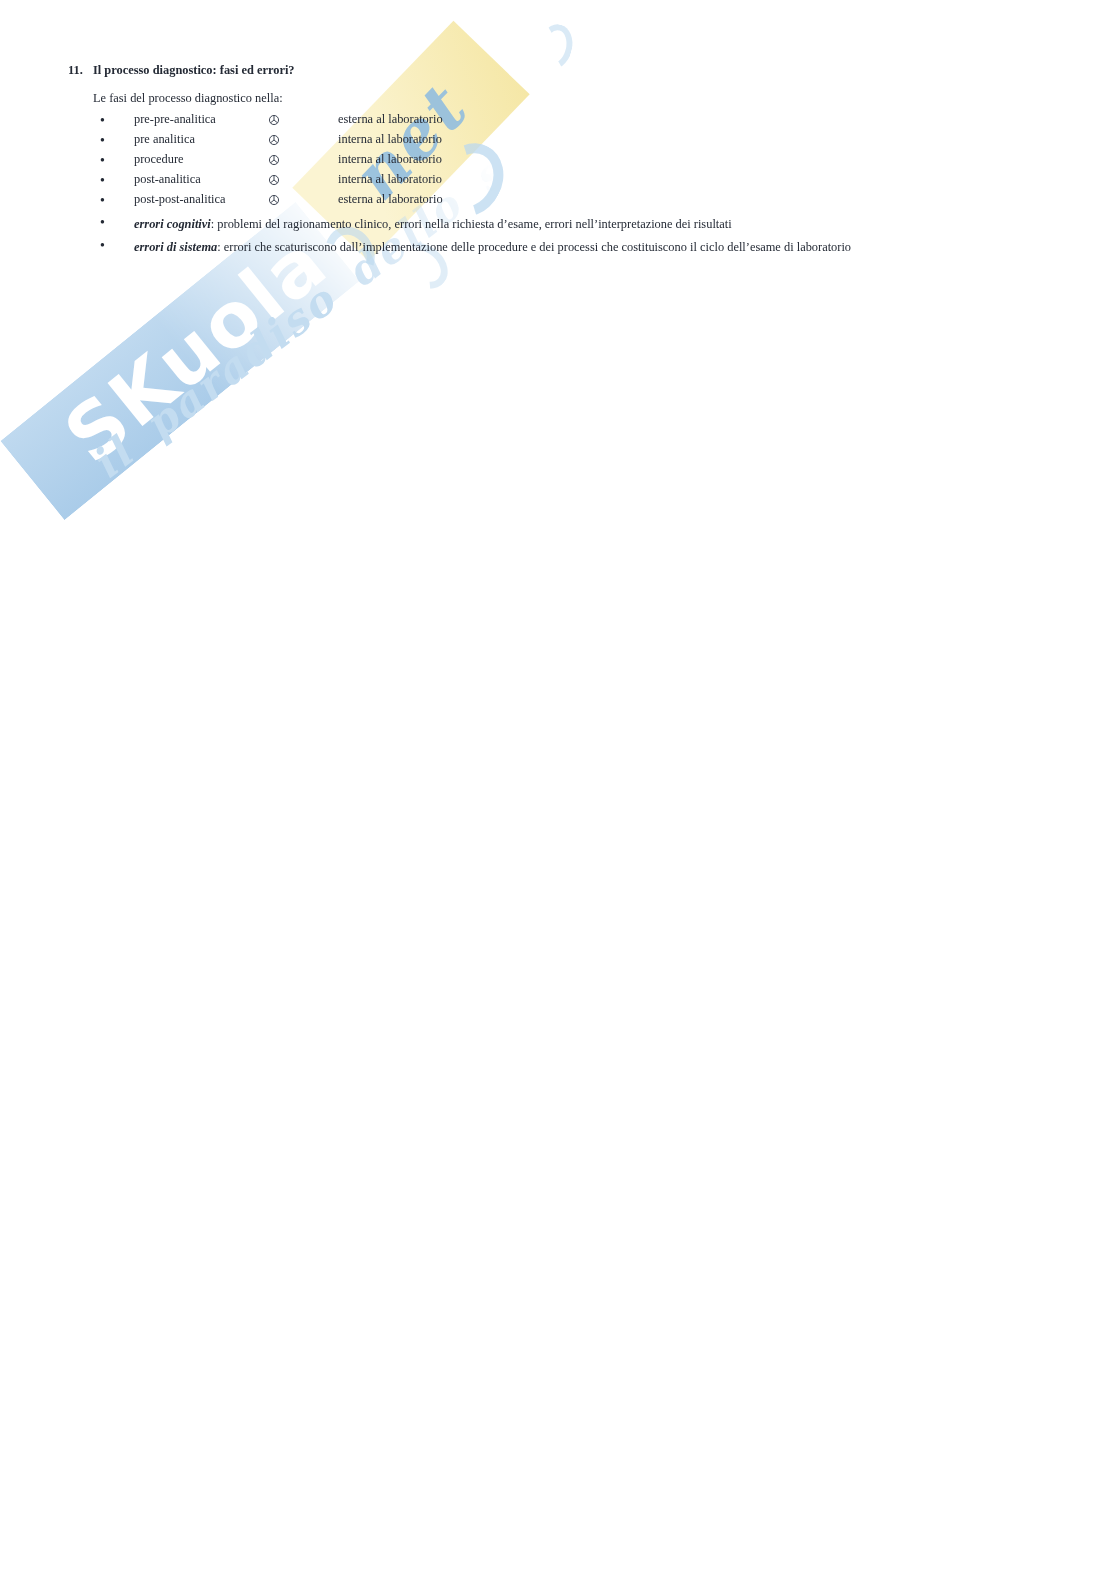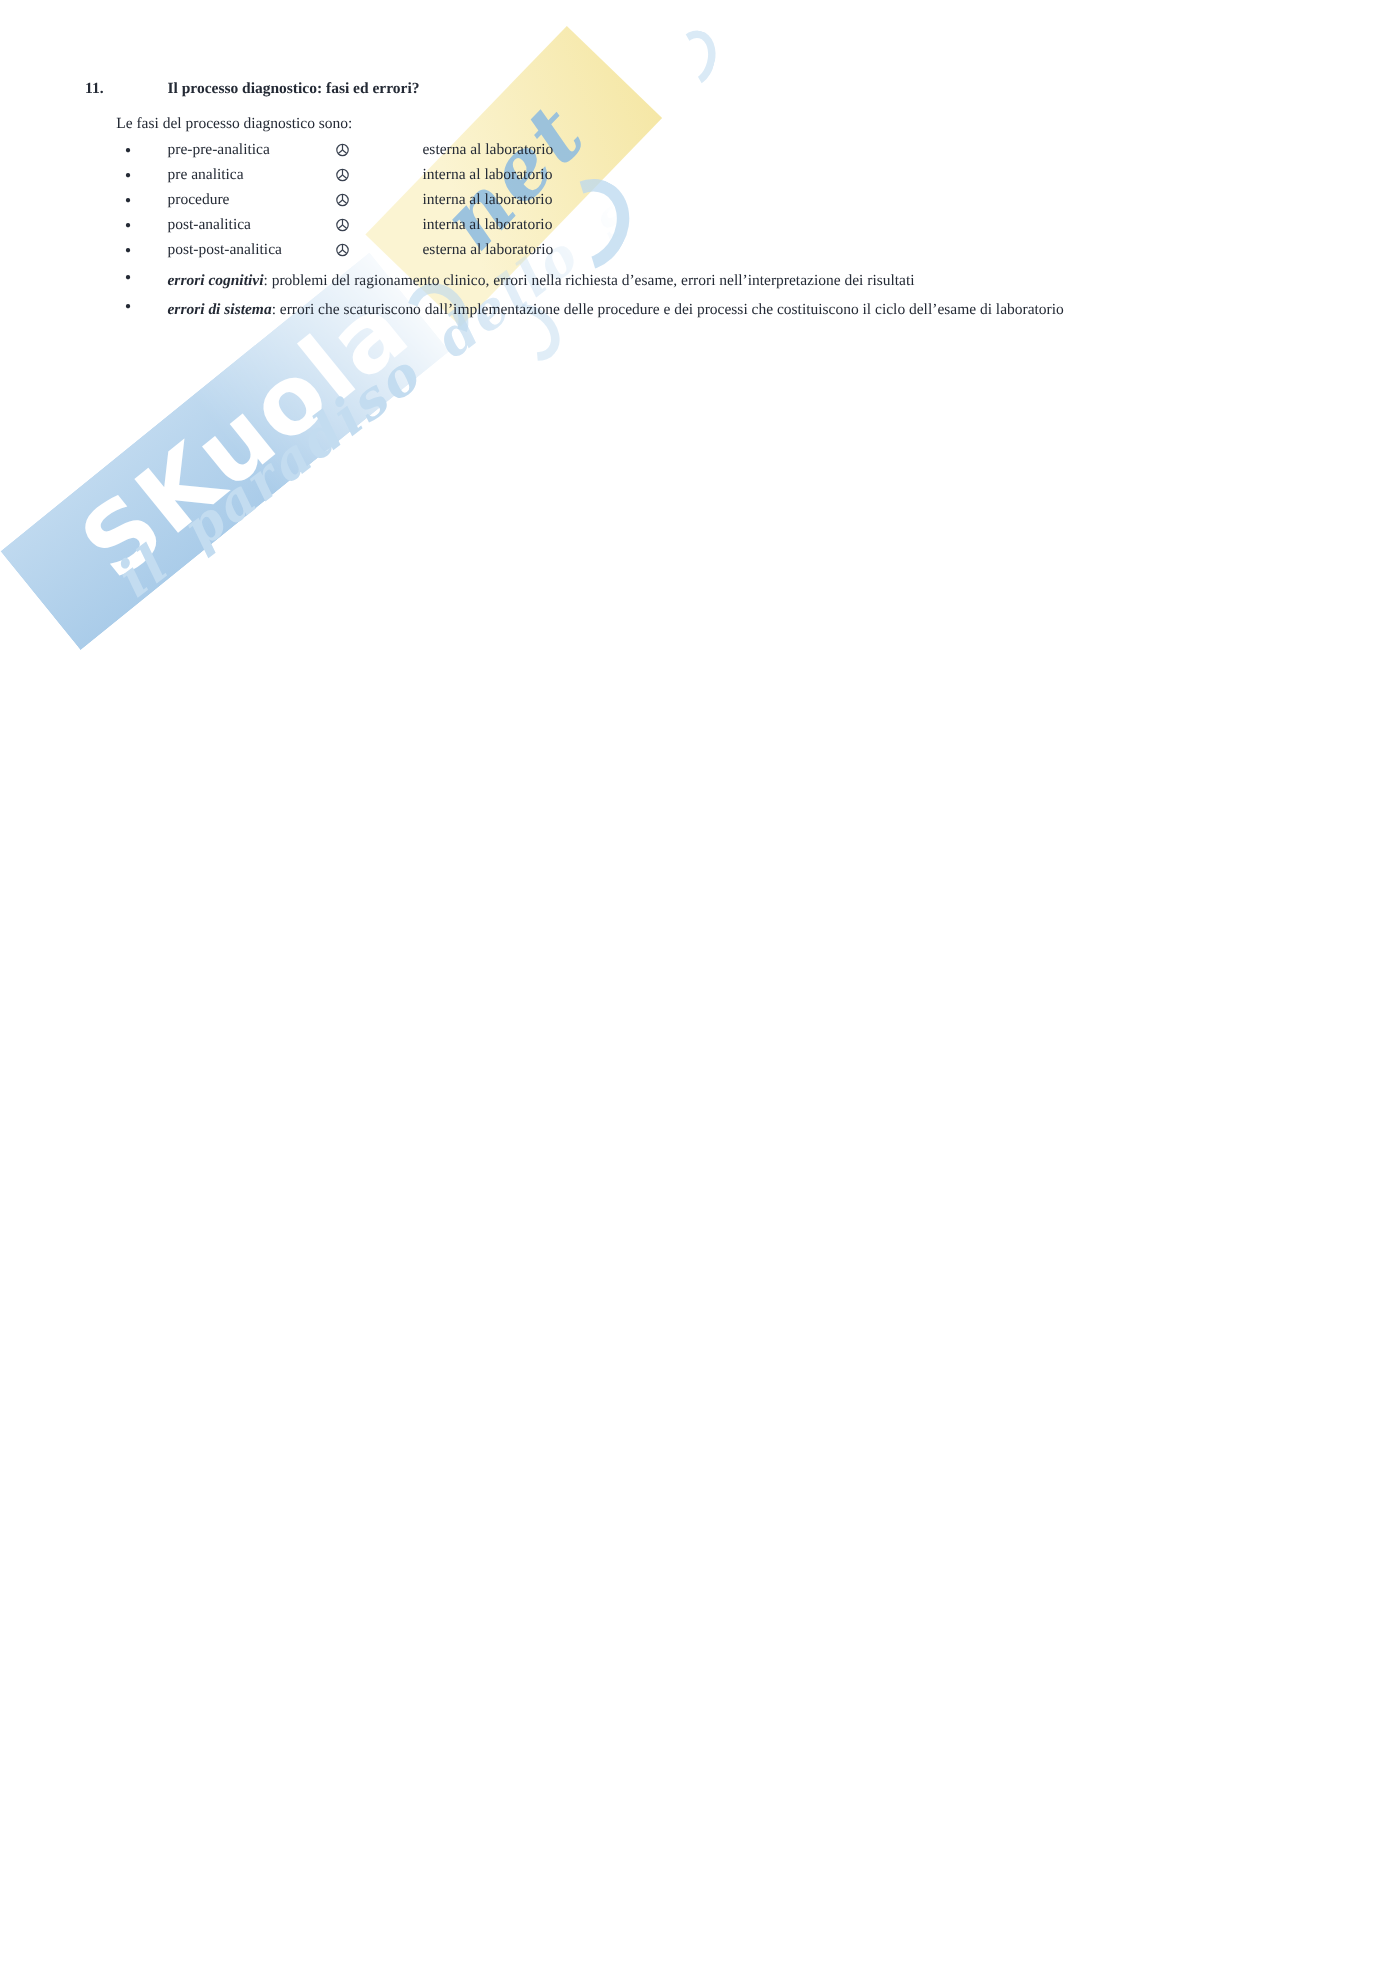--- a/index.html
+++ b/index.html
@@ -43,21 +43,21 @@
   .wm-swirl-1{left:438px;top:142px;width:44px;height:56px;border-width:10px;transform:rotate(28deg);opacity:.75;}
   .wm-swirl-2{left:326px;top:226px;width:32px;height:40px;border-width:8px;transform:rotate(-25deg);opacity:.6;}
   .wm-swirl-3{left:398px;top:246px;width:38px;height:26px;border-width:7px;transform:rotate(40deg);opacity:.45;}
   .wm-swirl-4{left:538px;top:24px;width:22px;height:34px;border-width:6px;transform:rotate(15deg);opacity:.55;}
 
   
   .doc{position:relative;z-index:1;padding:49px 123px 0 68px;font-size:12.4px;line-height:13.6px;}
   .q-head{display:flex;font-weight:bold;margin:0;}
   .q-num{width:25px;flex:0 0 25px;}
   .q-body{margin:18px 0 0 25px;text-align:justify;max-width:900px;}
-  .q11-head{margin-top:15px;gap:41px;}
+  .q11-head{margin-top:15px;}
   .intro{margin:14px 0 0 25px;}
   .phase-list{margin-top:5px;}
   .phase-row{display:grid;grid-template-columns:34px 134px 70px auto;align-items:center;height:20px;margin-left:32px;}
   .bullet{font-size:8px;line-height:1;}
   .phase-icon svg{display:block;}
   .errors-intro{margin-top:4px;}
   .error-row{display:grid;grid-template-columns:34px auto;margin:8px 0 0 32px;max-width:880px;}
   .error-row + .error-row{margin-top:9px;}
   .error-term{font-weight:bold;font-style:italic;}
 </style>
@@ -79,21 +79,21 @@
 </div>
 
 <div class="doc">
 
 
   <div class="q-head q11-head">
     <span class="q-num">11.</span>
     <span>Il processo diagnostico: fasi ed errori?</span>
   </div>
 
-  <p class="intro">Le fasi del processo diagnostico sono:</p>
+  <p class="intro">Le fasi del processo diagnostico nella:</p>
 
   <div class="phase-list">
     <div class="phase-row">
       <span class="bullet">●</span>
       <span>pre-pre-analitica</span>
       <span class="phase-icon">
         <svg width="12" height="12" viewBox="0 0 20 20">
             <circle cx="10" cy="10" r="7.6" fill="none" stroke="#39414f" stroke-width="1.6"></circle>
             <line x1="10" y1="10" x2="10" y2="3" stroke="#39414f" stroke-width="1.6"></line>
             <line x1="10" y1="10" x2="4.3" y2="14.6" stroke="#39414f" stroke-width="1.6"></line>

